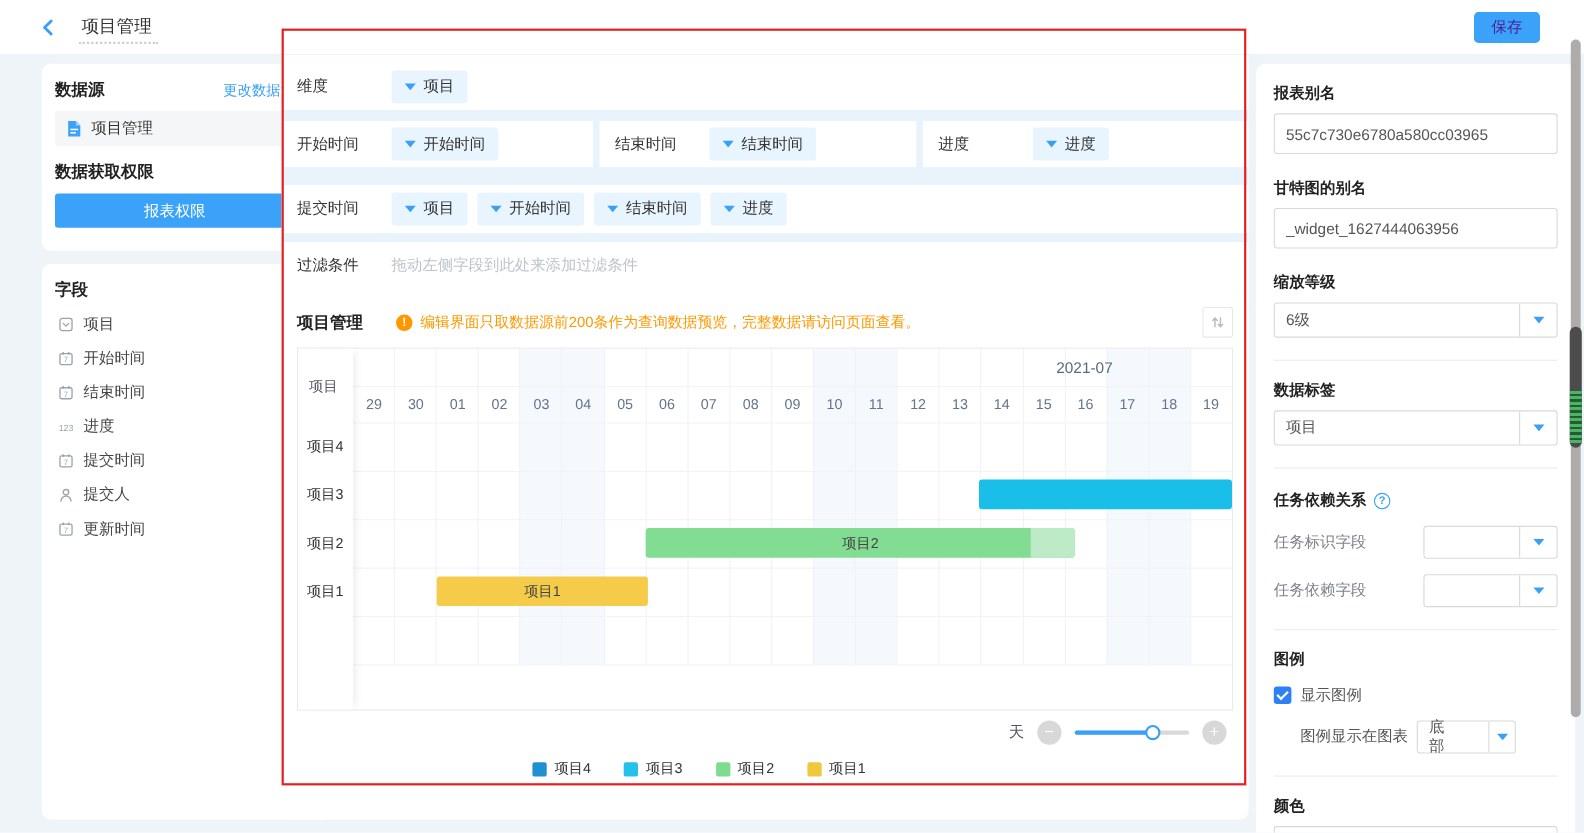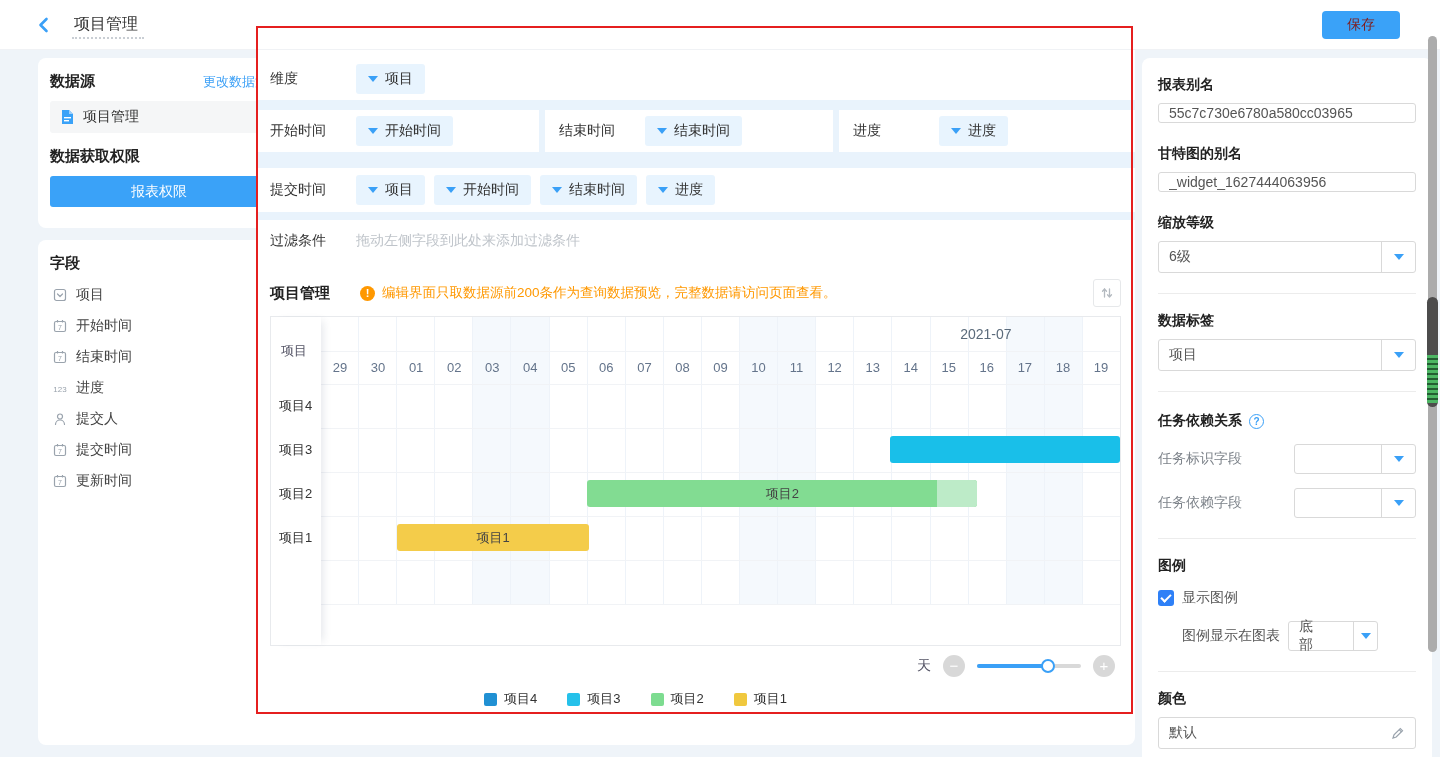--- a/index.html
+++ b/index.html
@@ -7,22 +7,22 @@
   body {
     font-family:"Liberation Sans","DejaVu Sans",sans-serif;
     background:#eff4f9; color:#333; font-size:14px; position:relative;
   }
   
   .topbar { position:absolute; left:0; top:0; width:1440px; height:50px; background:#fff;
             display:flex; align-items:center; padding:0 16px; border-bottom:1px solid #f0f2f5; z-index:5;}
   .back { width:28px; height:28px; display:flex; align-items:center; justify-content:center; cursor:pointer; margin-left:14px;}
   .page-title-wrap { margin-left:14px; }
   .page-title { font-size:16px; color:#333; padding:2px 6px 5px 2px; border-bottom:2px dotted #c9ced4; }
-  .save-btn { margin-left:auto; margin-right:24px; background:#3aa2f8; color:#7f1d1d; border:none;
-              width:78px; height:28px; border-radius:4px; font-size:14px; cursor:pointer; }
+  .save-btn { margin-left:auto; margin-right:24px; background:#3aa2f8; color:#4c1d95; border:none;
+              width:60px; height:28px; border-radius:4px; font-size:14px; cursor:pointer; }
   
   .card { position:absolute; background:#fff; border-radius:8px;margin-left:30px; }
   .card-ds { left:8px; top:58px; width:242px; height:170px; padding:14px 12px; }
   .card-fields { left:8px; top:240px; width:264px; height:505px; padding:14px 12px; }
   .row-between { display:flex; align-items:center; justify-content:space-between; }
   .bold15 { font-weight:bold; font-size:15px; color:#222; }
   .link { color:#3a9ff6; font-size:13px; cursor:pointer; }
   .ds-item { margin-top:10px; height:32px; background:#f5f6f7; border-radius:3px; display:flex;
              align-items:center; padding:0 10px; gap:8px; cursor:pointer; }
   .perm-title { margin-top:14px; }
@@ -90,21 +90,21 @@
   .zhandle { position:absolute; top:50%; width:14px; height:14px; background:#fff; border:2.5px solid #3aa0f7;
              border-radius:50%; transform:translate(-50%,-50%); cursor:grab; }
   
   .legend { margin-top:13px; display:flex; justify-content:center; gap:30px; padding-right:120px;}
   .leg-item { display:flex; align-items:center; gap:7px; font-size:13px; color:#333; cursor:pointer; }
   .leg-sq { width:13px; height:13px; border-radius:2px; }
   
   .right-panel { position:absolute; left:1142px; top:58px; width:290px; height:699px; background:#fff;
                  border-radius:8px 8px 0 0; padding:18px 16px; overflow:hidden; }
   .rp-label { font-weight:bold; font-size:14px; color:#222; }
-  .rp-input { margin-top:9px; width:100%; height:20px; border:1px solid #d9d9d9; border-radius:3px;
+  .rp-input { margin-top:9px; width:100%; height:37px; border:1px solid #d9d9d9; border-radius:3px;
               padding:0 10px; font-size:14px; color:#555; font-family:inherit; background:#fff; }
   .rp-group { margin-top:22px; }
   .rp-select { margin-top:9px; height:32px; border:1px solid #d9d9d9; border-radius:3px; display:flex;
                align-items:center; cursor:pointer; background:#fff; }
   .rp-select .val { flex:1; padding:0 10px; color:#555; }
   .rp-select .caret-box { width:34px; align-self:stretch; border-left:1px solid #d9d9d9; display:flex;
                           align-items:center; justify-content:center; }
   .divider { border-top:1px solid #ececec; margin:20px 0 0 0; }
   .dep-title { display:flex; align-items:center; gap:7px; margin-top:20px; }
   .q-ico { width:15px; height:15px; border-radius:50%; border:1.5px solid #3aa0f7; color:#3aa0f7;
@@ -200,36 +200,36 @@
         <span class="ficon">
           <svg width="16" height="14" viewBox="0 0 16 14">
             <text x="8" y="10.5" font-size="8" fill="#9aa3ad" text-anchor="middle" font-family="sans-serif">123</text>
           </svg>
         </span>
         <span>进度</span>
       </div>
       <div class="field-item">
         <span class="ficon">
           <svg width="14" height="14" viewBox="0 0 14 14">
-            <circle cx="7" cy="4.5" r="2.5" fill="none" stroke="#9aa3ad" stroke-width="1.2"></circle>
-            <path d="M2.5 12.5 a4.5 4.5 0 0 1 9 0" fill="none" stroke="#9aa3ad" stroke-width="1.2" stroke-linecap="round"></path>
-          </svg>
-        </span>
-        <span>提交人</span>
-      </div>
-      <div class="field-item">
-        <span class="ficon">
-          <svg width="14" height="14" viewBox="0 0 14 14">
             <rect x="1.5" y="2.5" width="11" height="10" rx="1.5" fill="none" stroke="#9aa3ad" stroke-width="1.2"></rect>
             <line x1="4.5" y1="1" x2="4.5" y2="3.5" stroke="#9aa3ad" stroke-width="1.2"></line>
             <line x1="9.5" y1="1" x2="9.5" y2="3.5" stroke="#9aa3ad" stroke-width="1.2"></line>
             <text x="7" y="10.5" font-size="7" fill="#9aa3ad" text-anchor="middle" font-family="sans-serif">7</text>
           </svg>
         </span>
         <span>提交时间</span>
+      </div>
+      <div class="field-item">
+        <span class="ficon">
+          <svg width="14" height="14" viewBox="0 0 14 14">
+            <circle cx="7" cy="4.5" r="2.5" fill="none" stroke="#9aa3ad" stroke-width="1.2"></circle>
+            <path d="M2.5 12.5 a4.5 4.5 0 0 1 9 0" fill="none" stroke="#9aa3ad" stroke-width="1.2" stroke-linecap="round"></path>
+          </svg>
+        </span>
+        <span>提交人</span>
       </div>
       <div class="field-item">
         <span class="ficon">
           <svg width="14" height="14" viewBox="0 0 14 14">
             <rect x="1.5" y="2.5" width="11" height="10" rx="1.5" fill="none" stroke="#9aa3ad" stroke-width="1.2"></rect>
             <line x1="4.5" y1="1" x2="4.5" y2="3.5" stroke="#9aa3ad" stroke-width="1.2"></line>
             <line x1="9.5" y1="1" x2="9.5" y2="3.5" stroke="#9aa3ad" stroke-width="1.2"></line>
             <text x="7" y="10.5" font-size="7" fill="#9aa3ad" text-anchor="middle" font-family="sans-serif">7</text>
           </svg>
         </span>

